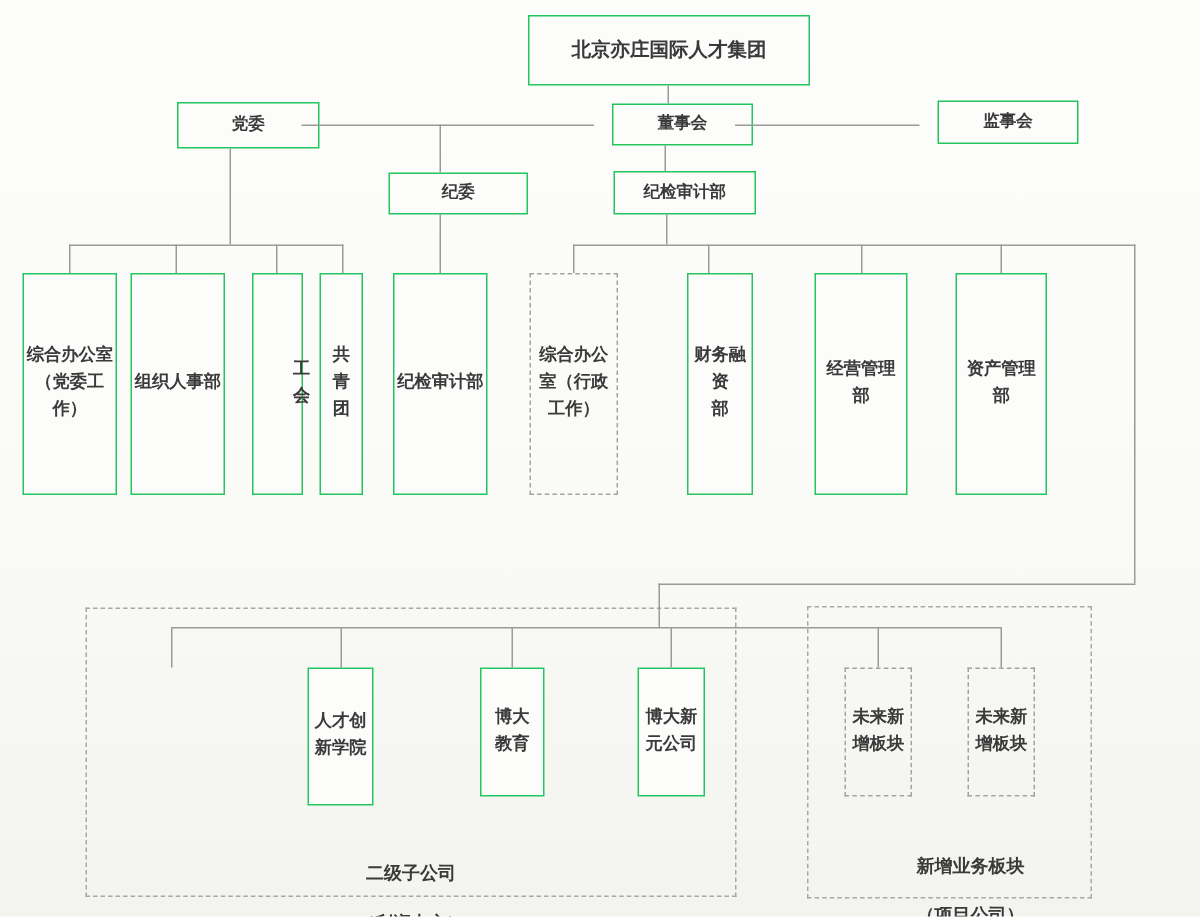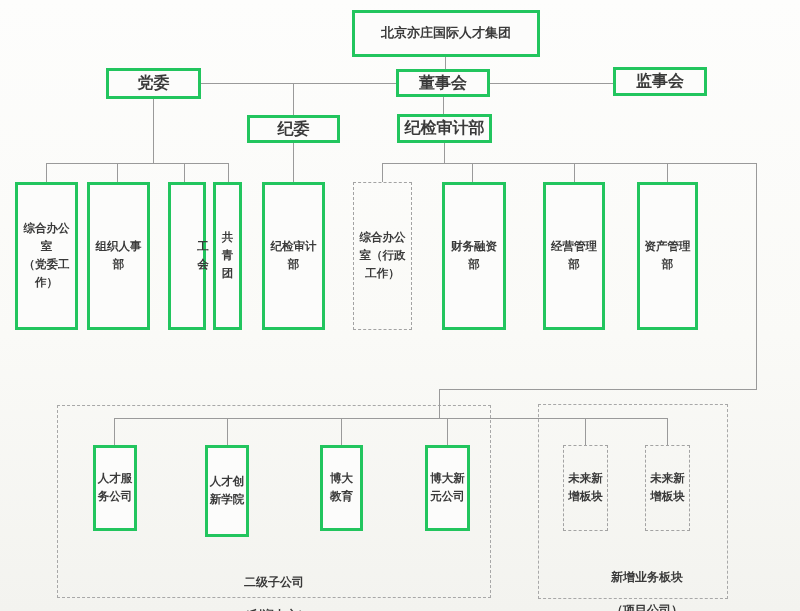--- a/index.html
+++ b/index.html
@@ -5,33 +5,33 @@
   html,body{margin:0;padding:0;}
   body{
     width:800px;height:611px;
     font-family:"Liberation Sans","DejaVu Sans",sans-serif;
     background:linear-gradient(180deg,#fdfdfc 0%,#fafaf7 55%,#f3f3ef 100%);
     overflow:hidden;
   }
   #canvas{position:relative;width:800px;height:611px;}
   .box{
     position:absolute;
-    border:3px solid #22c55e;
+    border:1px solid #22c55e;
     background:#fcfcfb;
     display:flex;align-items:center;justify-content:center;
     text-align:center;
     font-weight:bold;
     color:#3a3a3a;
     white-space:pre-line;
     line-height:1.55;
     box-sizing:border-box;
     font-size:11.5px;
   }
   .lvl1{font-size:13px;}
-  .lvl2{font-size:16px;}
+  .lvl2{font-size:11px;margin-left:12px;}
   .dashed{border:1px dashed #a3a3a3;background:transparent;}
   .group{
     position:absolute;
     border:1px dashed #a8a8a8;
     box-sizing:border-box;
     background:transparent;
   }
   .caption{
     position:absolute;
     text-align:center;
@@ -72,34 +72,32 @@
   <div class="box" style="left:213px;top:182px;width:29px;height:148px;">共
 青
 团</div>
 
   <div class="box" style="left:262px;top:182px;width:63px;height:148px;">纪检审计部</div>
 
   <div class="box dashed" style="left:353px;top:182px;width:59px;height:148px;">综合办公
 室（行政
 工作）</div>
 
-  <div class="box" style="left:442px;top:182px;width:64px;height:148px;">财务融资
+  <div class="box" style="left:458px;top:182px;width:44px;height:148px;">财务融资
 部</div>
 
   <div class="box" style="left:543px;top:182px;width:62px;height:148px;">经营管理
 部</div>
 
   <div class="box" style="left:637px;top:182px;width:61px;height:148px;">资产管理
 部</div>
 
   <div class="group" style="left:57px;top:405px;width:434px;height:193px;"></div>
   <div class="group" style="left:538px;top:404px;width:190px;height:195px;"></div>
 
-  <div class="box" style="left:93px;top:445px;width:44px;height:86px;">人才服
-务公司</div>
 
   <div class="box" style="left:205px;top:445px;width:44px;height:92px;">人才创
 新学院</div>
 
   <div class="box" style="left:320px;top:445px;width:43px;height:86px;">博大
 教育</div>
 
   <div class="box" style="left:425px;top:445px;width:45px;height:86px;">博大新
 元公司</div>
 

